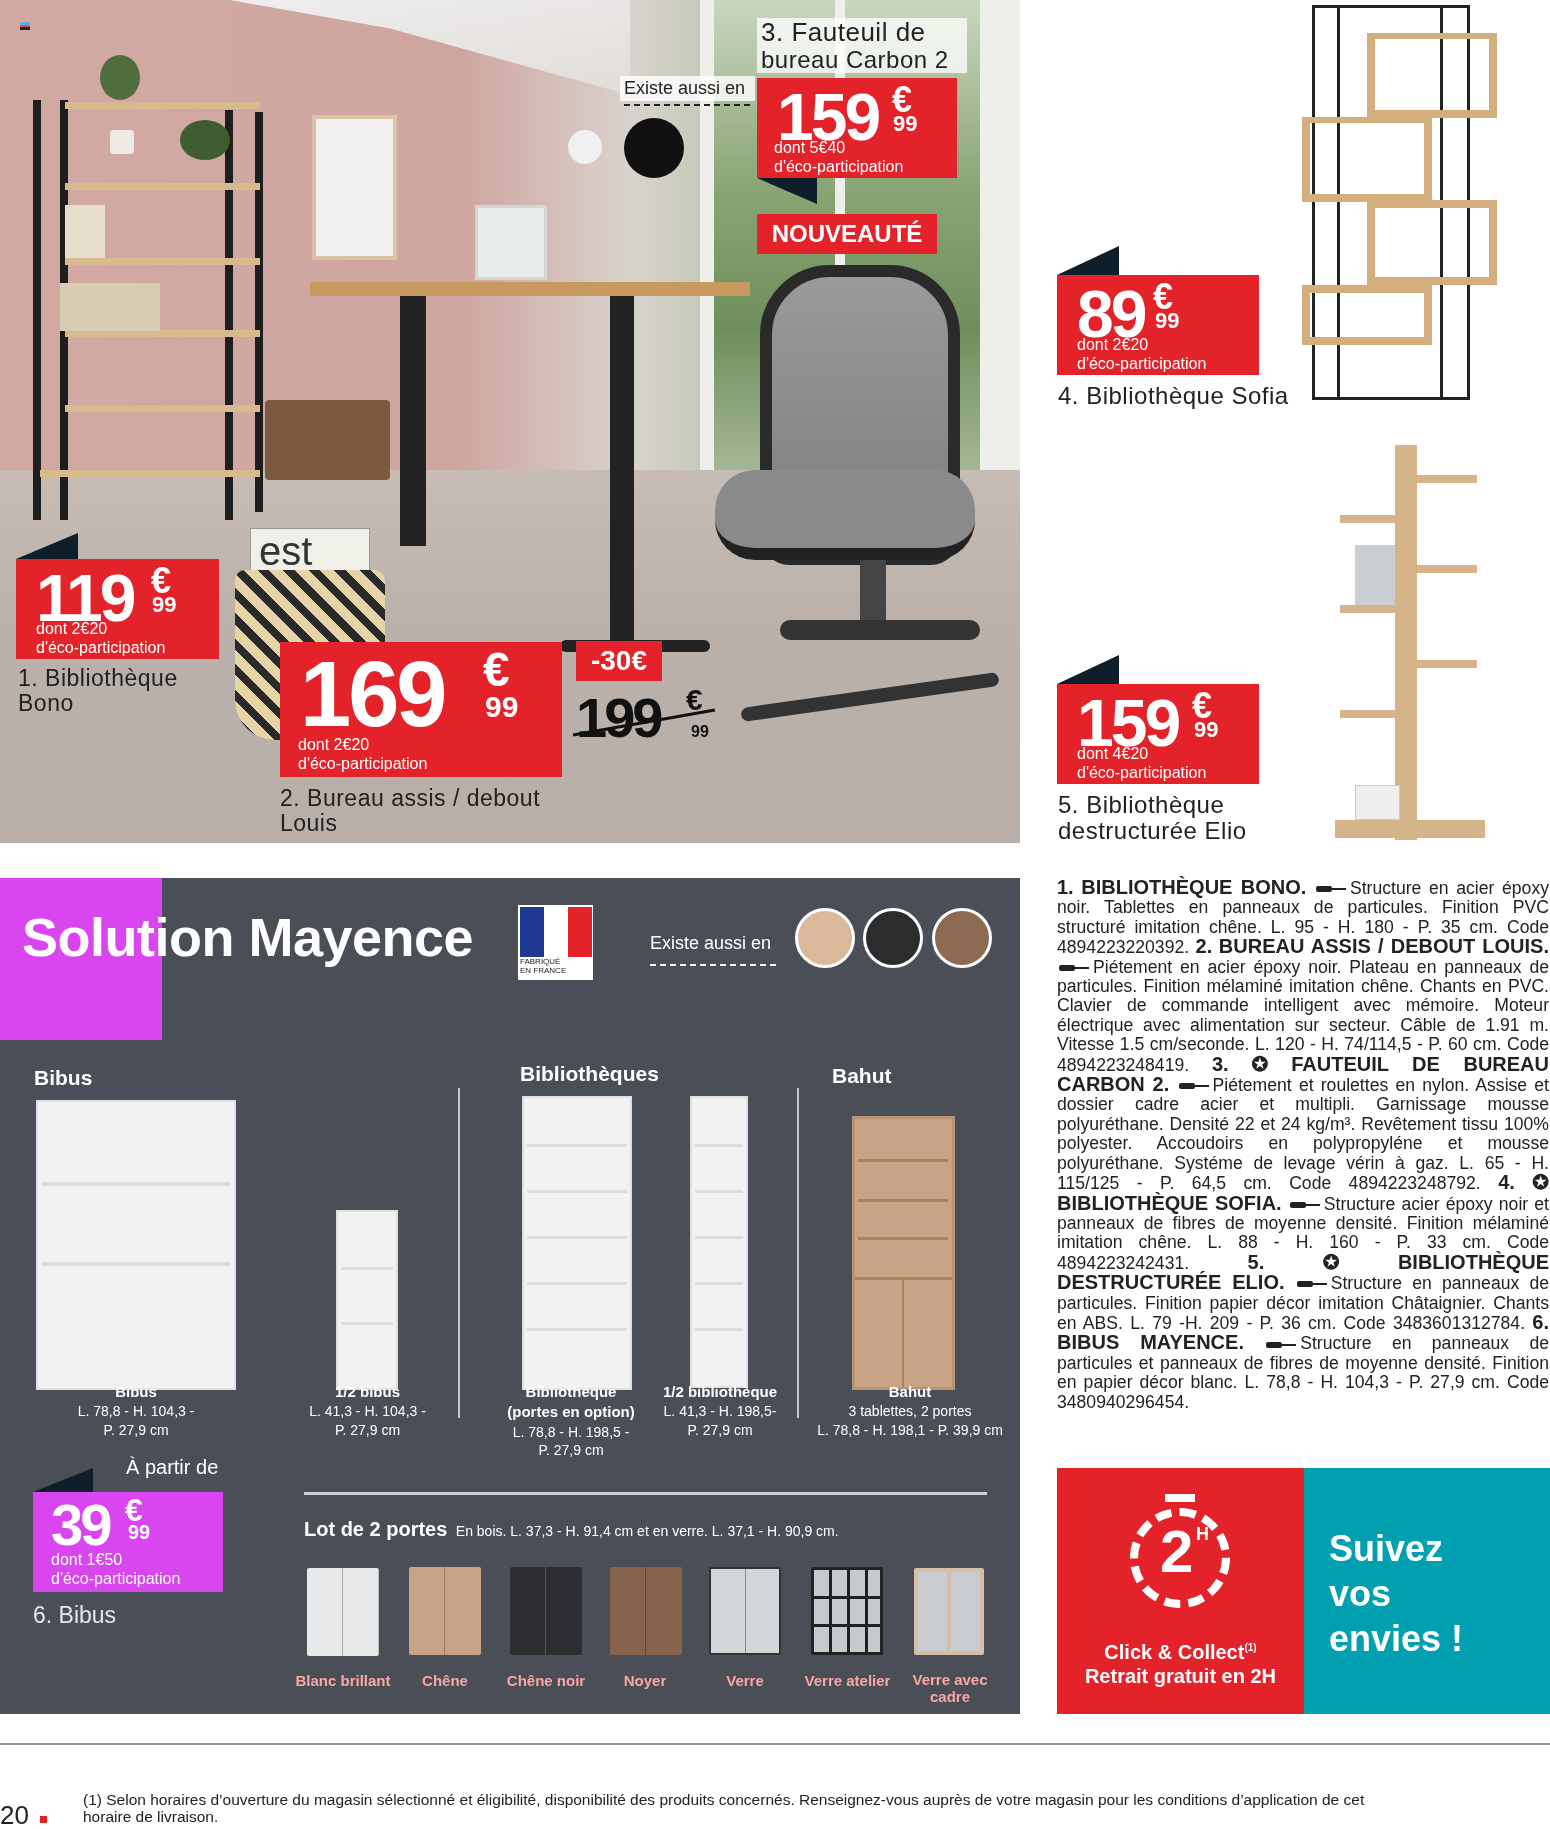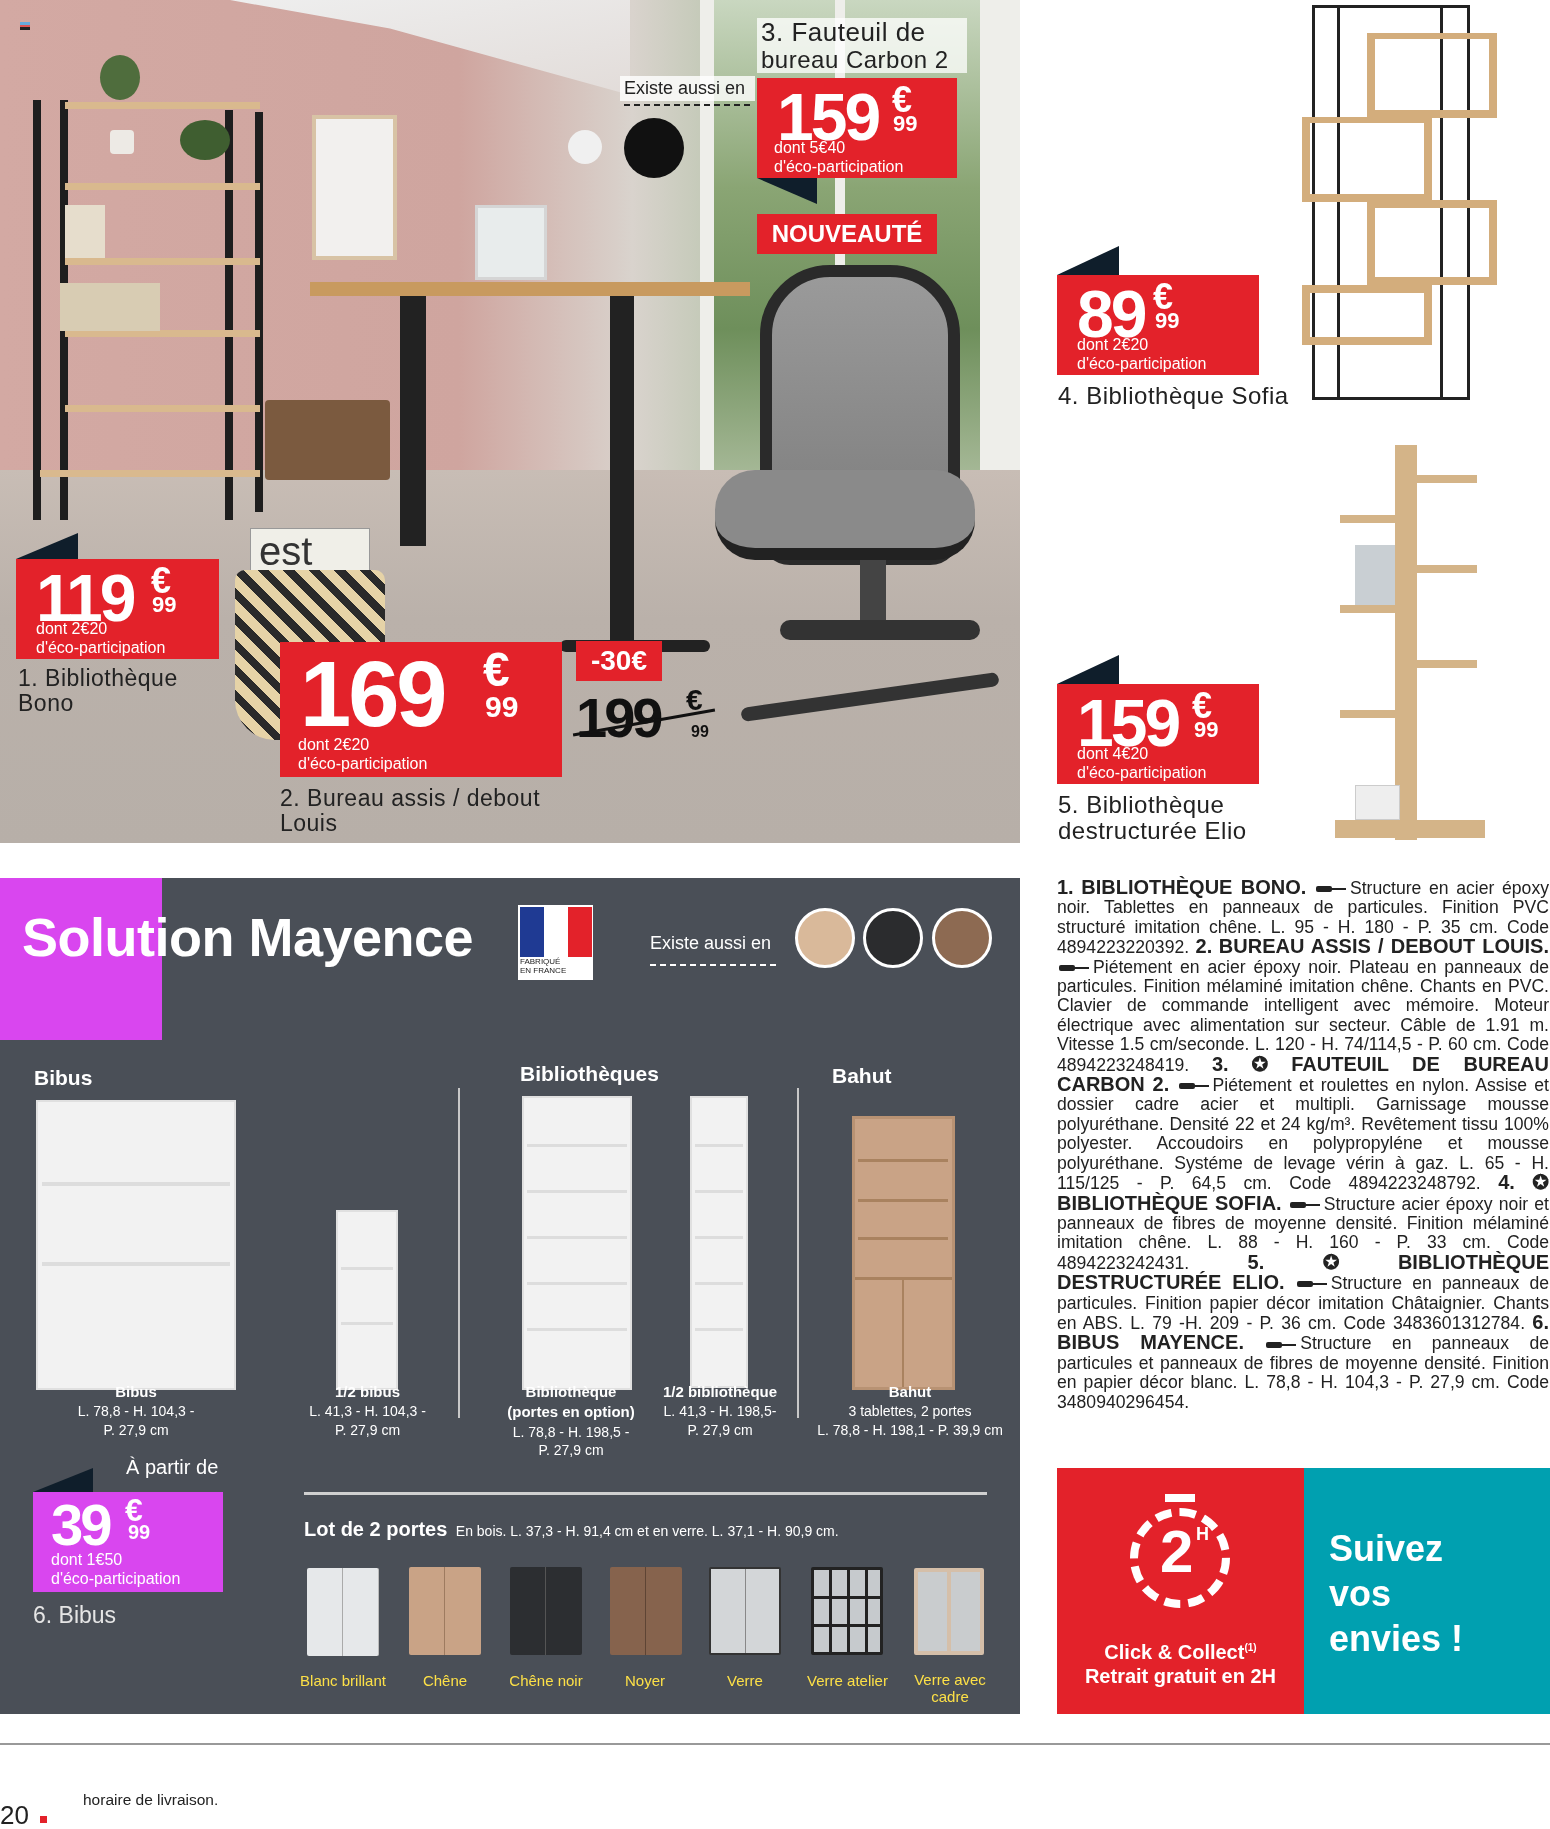--- a/index.html
+++ b/index.html
@@ -33,21 +33,21 @@
 
 .dark{left:0;top:878px;width:1020px;height:836px;background:#4a4f57}
 .orange{background:#d946ef}
 .sectitle{color:#fff;font-weight:bold}
 .col-head{color:#fff;font-weight:bold;font-size:21px}
 .item-cap{color:#fff;font-size:14px;text-align:center;line-height:1.35}
 .item-cap b{font-weight:bold;font-size:15px}
 .white-unit{background:#f2f2f2;border:2px solid #e0e0e0}
 .vline{background:#c8c8c8;width:2px}
 .door{border-radius:2px}
-.swatch-label{color:#fde047;font-weight:normal;font-size:15px;text-align:center}
+.swatch-label{color:#fca5a5;font-weight:bold;font-size:15px;text-align:center}
 
 .desc{left:1057px;top:878px;width:492px;font-family:"Liberation Sans",sans-serif;font-size:17.6px;line-height:19.4px;text-align:justify;color:#222}
 .desc b{font-weight:bold;font-size:20px}
 .arrow{display:inline-block;width:32px;height:8px;position:relative;vertical-align:middle;margin:0 2px}
 .arrow::before{content:"";position:absolute;left:0;top:1px;width:16px;height:6px;background:#222;border-radius:2px}
 .arrow::after{content:"";position:absolute;left:16px;top:3px;width:14px;height:2px;background:#222}
 .promo-red{left:1057px;top:1468px;width:247px;height:246px;background:#e3222a}
 .promo-teal{left:1304px;top:1468px;width:246px;height:246px;background:#00a0b0}
 .footer-line{left:0;top:1743px;width:1550px;height:2px;background:#999}
 </style>
@@ -366,14 +366,15 @@
     <div>Suivez</div>
     <div>vos</div>
     <div>envies !</div>
   </div>
 </div>
 
 <div class="abs footer-line"></div>
 <div class="abs" style="left:0;top:1800px;font-size:26px;color:#222">20</div>
 <div class="abs" style="left:40px;top:1816px;width:7px;height:7px;background:#e3222a"></div>
 <div class="abs" style="left:83px;top:1791px;width:1467px;font-size:15.5px;line-height:17px;color:#222;white-space:nowrap;overflow:hidden">
+  <div>(1) Selon horaires d’ouverture du magasin sélectionné et éligibilité, disponibilité des produits concernés. Renseignez-vous auprès de votre magasin pour les conditions d’application de cet</div>
   <div>horaire de livraison.</div>
 </div>
 
 </body></html>

